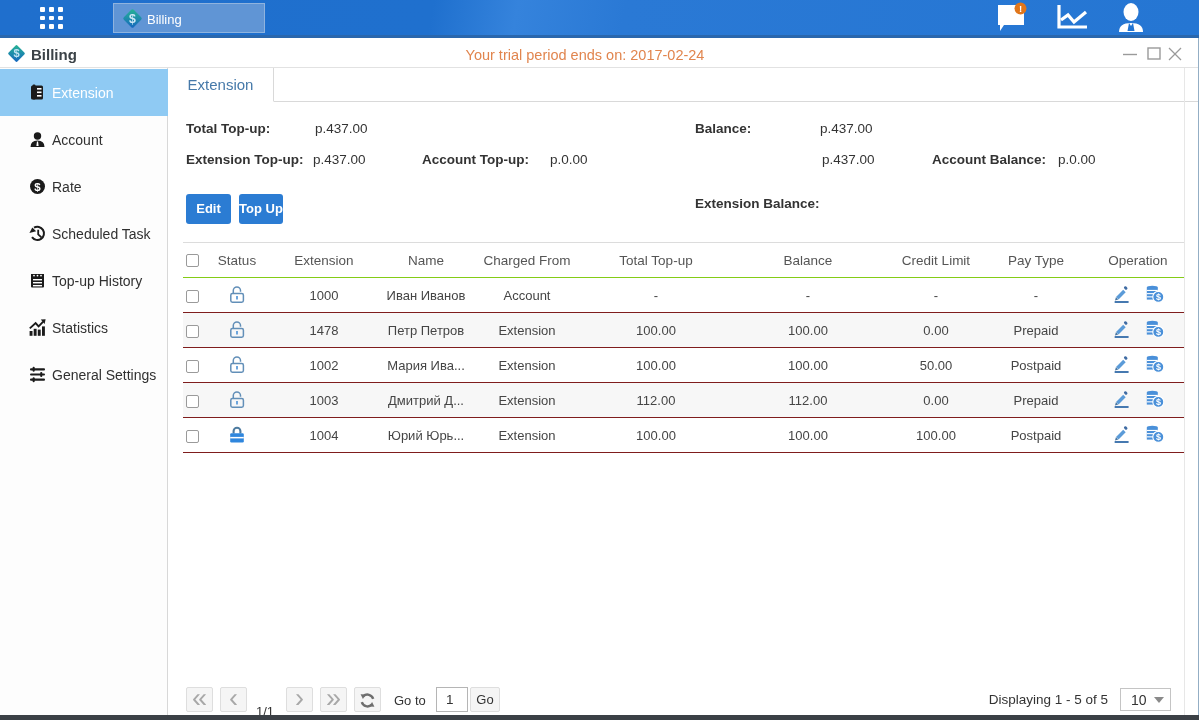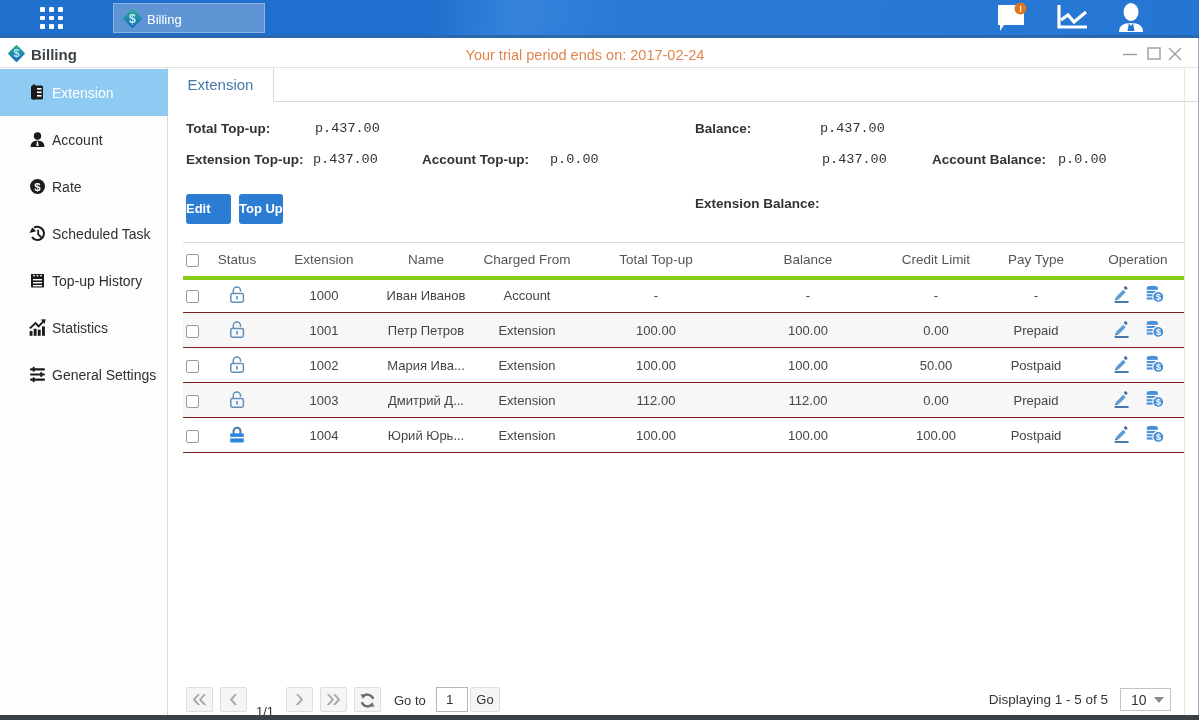--- a/index.html
+++ b/index.html
@@ -32,27 +32,27 @@
 .sideitem .tx { position:absolute; left:52px; top:16px; font-size:14px; color:#303030; }
 .sideitem.sel { background:#8fcaf3; }
 .sideitem.sel .tx { color:#fff; }
 
 
 #content { left:168px; top:68px; width:1031px; height:647px; background:#fff; }
 #tabrow { position:absolute; left:0; top:0; width:1031px; height:34px; border-bottom:1px solid #d9d9d9; }
 #tab1 { position:absolute; left:0; top:0; width:106px; height:34px; background:#fff; border-right:1px solid #d9d9d9; border-bottom:1px solid #fff; color:#4679a9; font-size:15px; text-align:center; line-height:33px; }
 
 .lbl { position:absolute; font-size:13.5px; font-weight:bold; color:#333; }
-.val { position:absolute; font-size:13.5px; color:#333;font-family:Liberation Mono, monospace; }
-
-.btn { position:absolute; top:126px; height:30px; background:#2b7cd3; border-radius:3px; color:#fff; font-size:13px; font-weight:bold; line-height:30px; }
+.val { position:absolute; font-size:13.5px; color:#333; }
+
+.btn { position:absolute; top:126px; height:30px; background:#2b7cd3; border-radius:3px; color:#fff; font-size:13px; font-weight:bold; text-align:center; line-height:30px; }
 
 
 #tbl { position:absolute; left:15px; top:174px; width:1001px; border-collapse:collapse; table-layout:fixed; }
-#tbl th { height:35px; font-size:13.5px; font-weight:normal; color:#555; border-top:1px solid #dcdcdc; border-bottom:4px solid #84cc16; text-align:center; }
+#tbl th { height:35px; font-size:13.5px; font-weight:normal; color:#555; border-top:1px solid #dcdcdc; border-bottom:1px solid #84cc16; text-align:center; }
 #tbl td { height:35px; font-size:13px; color:#454545; border-bottom:1px solid #7f1d1d; text-align:center; }
 #tbl tr.alt td { background:#f7f7f7; }
 #tbl td.ops, #tbl th.opsh { padding-left:10px; }
 .cb { display:inline-block; width:13px; height:13px; border:1px solid #9a9a9a; border-radius:2px; background:#fff; vertical-align:middle; }
 
 
 #pager { position:absolute; left:0px; top:618px; width:1031px; height:30px; font-size:13px; color:#333; }
 .pbtn { position:absolute; top:1px; width:27px; height:25px; background:#f5f5f5; border:1px solid #dedede; border-radius:2px; text-align:center; line-height:20px; color:#a8a8a8; font-size:27px; }
 #goinput { position:absolute; top:1px; left:268px; width:32px; height:25px; border:1px solid #b5b5b5; font-size:13.5px; text-align:left; padding-left:9px; line-height:24px; background:#fff; color:#333; }
 #gobtn { left:302px; color:#333 !important; font-size:13px !important; width:30px; line-height:24px !important; }
@@ -275,21 +275,21 @@
               <text x="12.4" y="15.1" font-size="9" font-weight="bold" fill="#fff" text-anchor="middle" font-family="Liberation Sans">$</text>
             </svg></td>
     </tr>
     <tr class="alt">
       <td><span class="cb"></span></td>
           <td class="lock-o"><svg width="16" height="18" viewBox="0 0 16 18">
               <rect x="1.8" y="8.6" width="12.6" height="8.6" rx="1.6" fill="none" stroke="#628fb8" stroke-width="1.5"></rect>
               <path d="M4.3 8.4 V5.6 a3.6 3.6 0 0 1 7.2 0 V6.8" fill="none" stroke="#628fb8" stroke-width="1.5"></path>
               <line x1="8" y1="11" x2="8" y2="14.6" stroke="#4a90d5" stroke-width="1.6"></line>
             </svg></td>
-          <td>1001</td>
+          <td>1478</td>
           <td>Петр Петров</td>
           <td>Extension</td>
           <td>100.00</td>
           <td>100.00</td>
           <td>0.00</td>
           <td>Prepaid</td>
           <td class="ops"><svg width="17" height="18" viewBox="0 0 17 18" style="margin-right:17px">
               <path d="M4 12 L11.2 4.8 l2.5 2.5 L6.5 14.5 z" fill="#5b9bd8"></path>
               <path d="M3 15.4 l0.9 -3.2 2.3 2.3 z" fill="#47749f"></path>
               <rect x="11.9" y="1.6" width="3.6" height="2.8" rx="1.2" transform="rotate(45 13.7 3)" fill="#3f6ba3"></rect>

